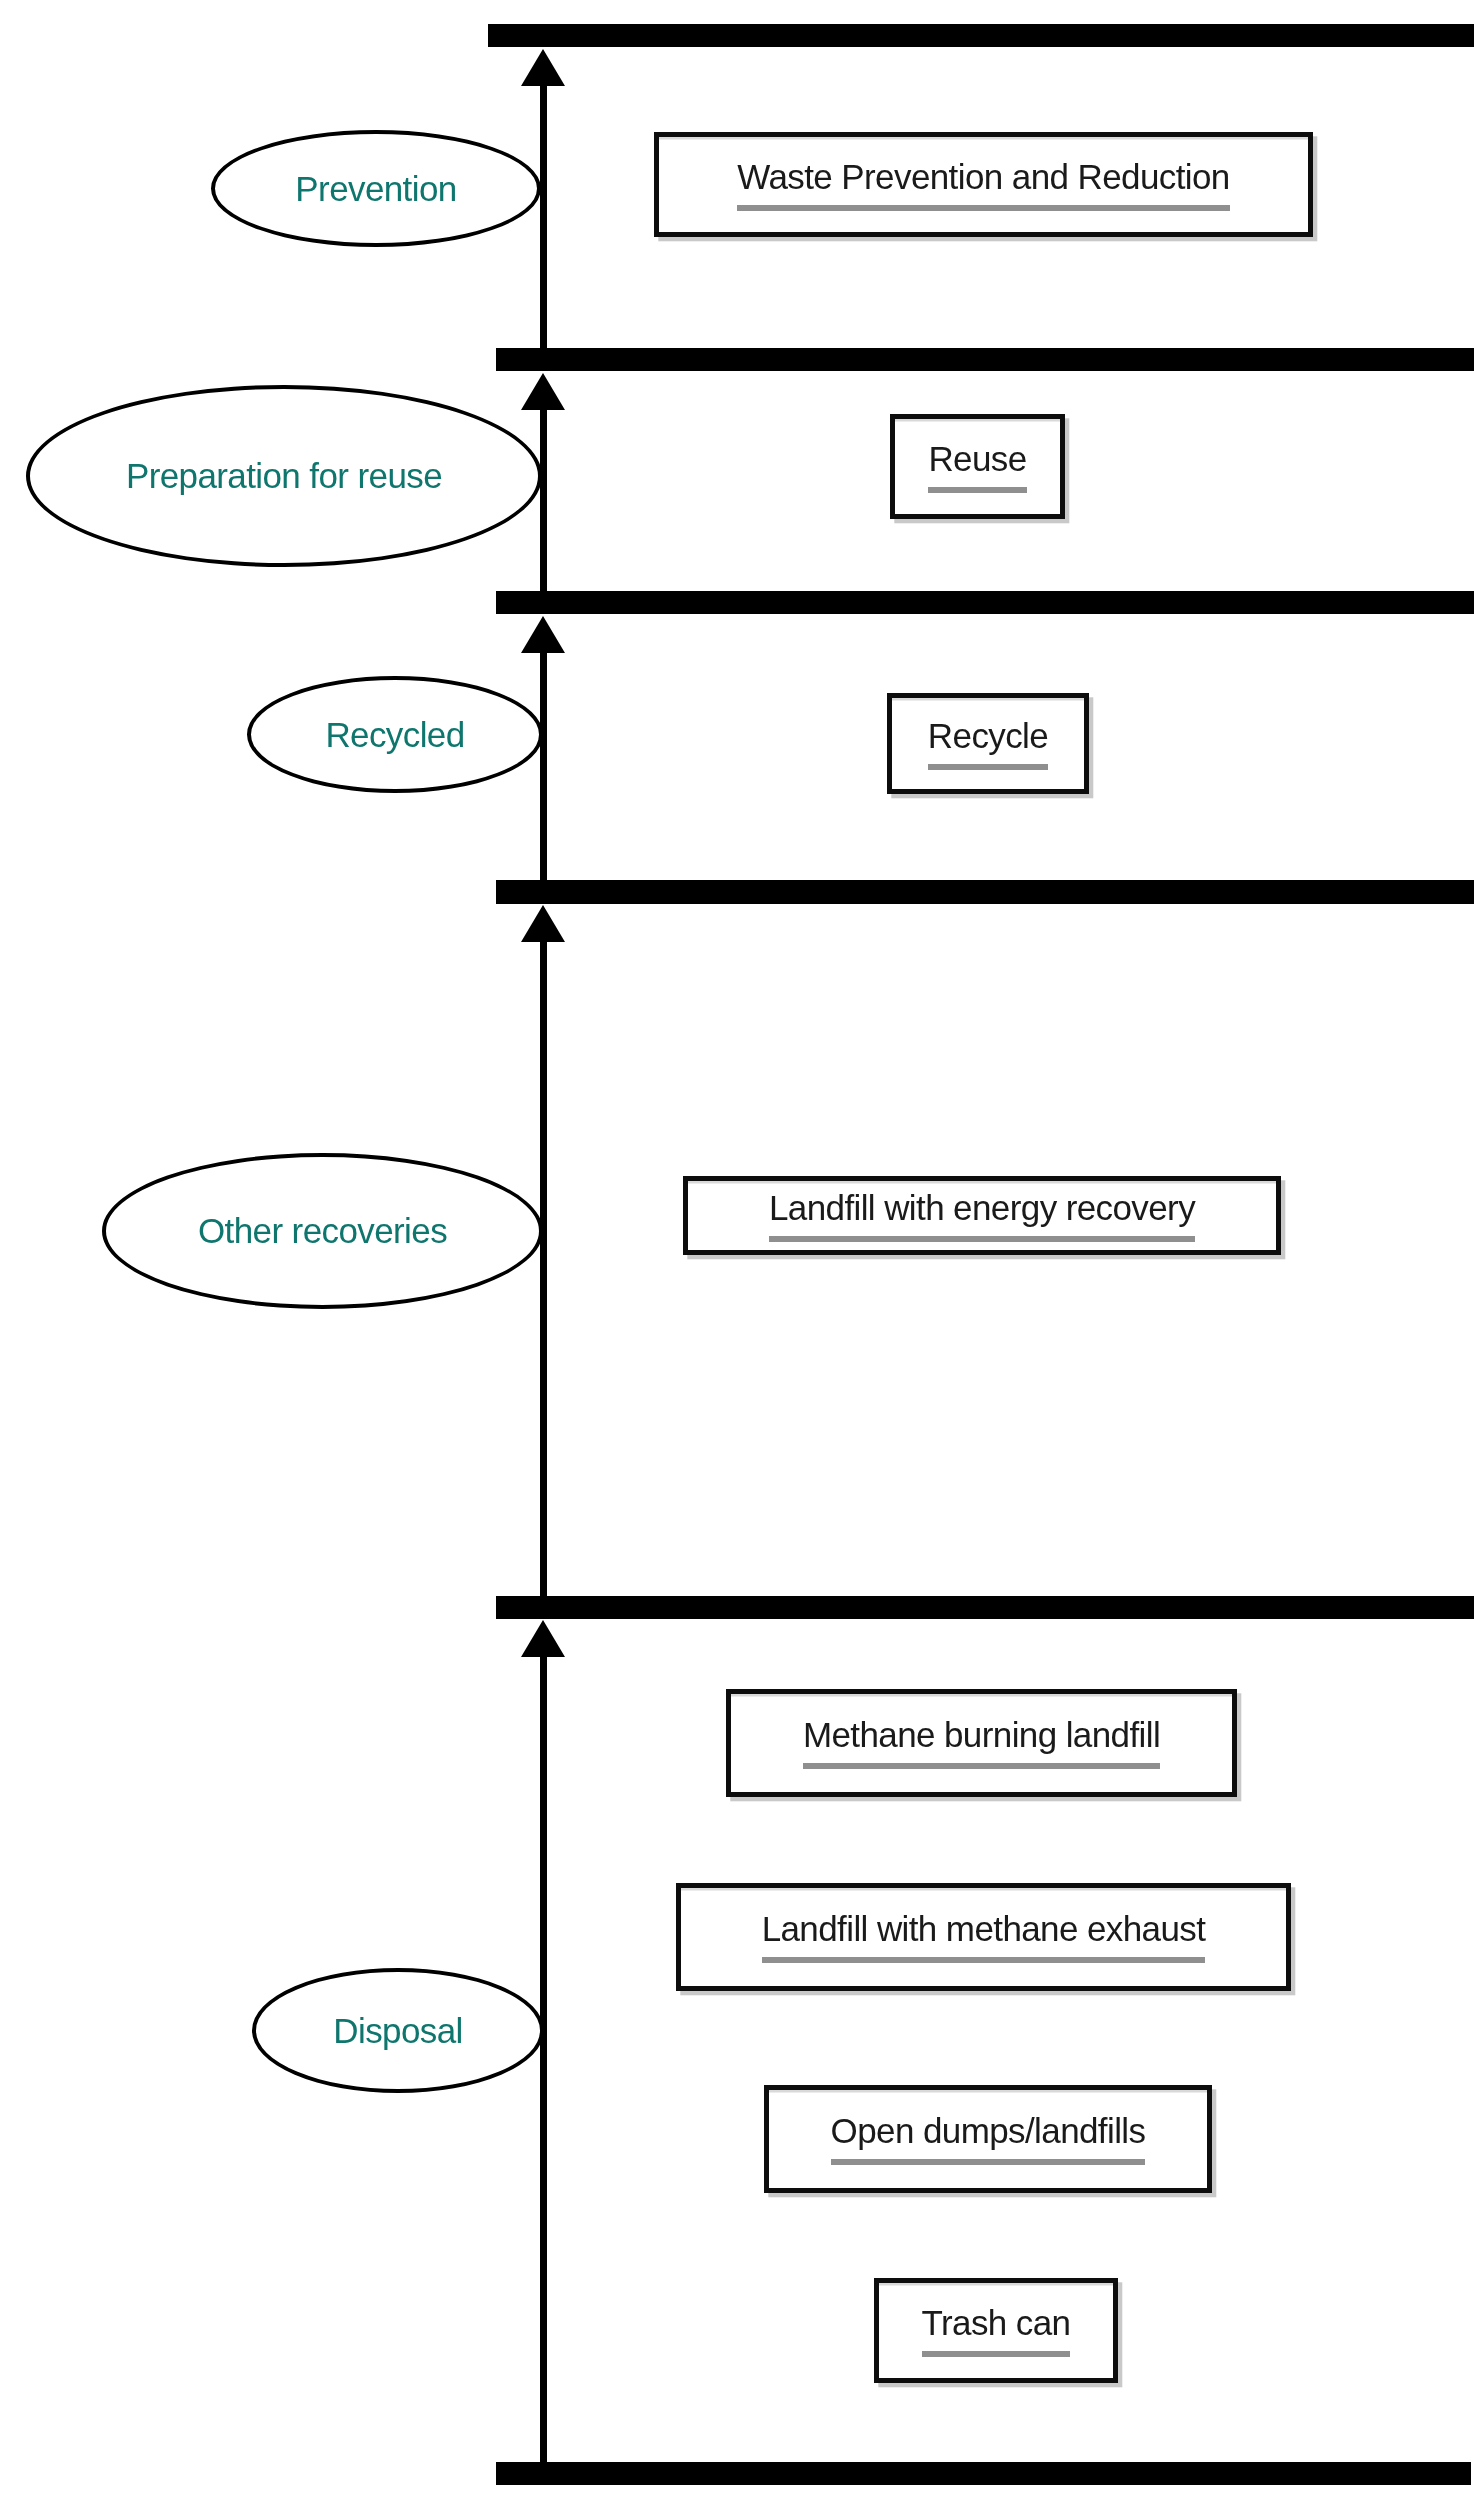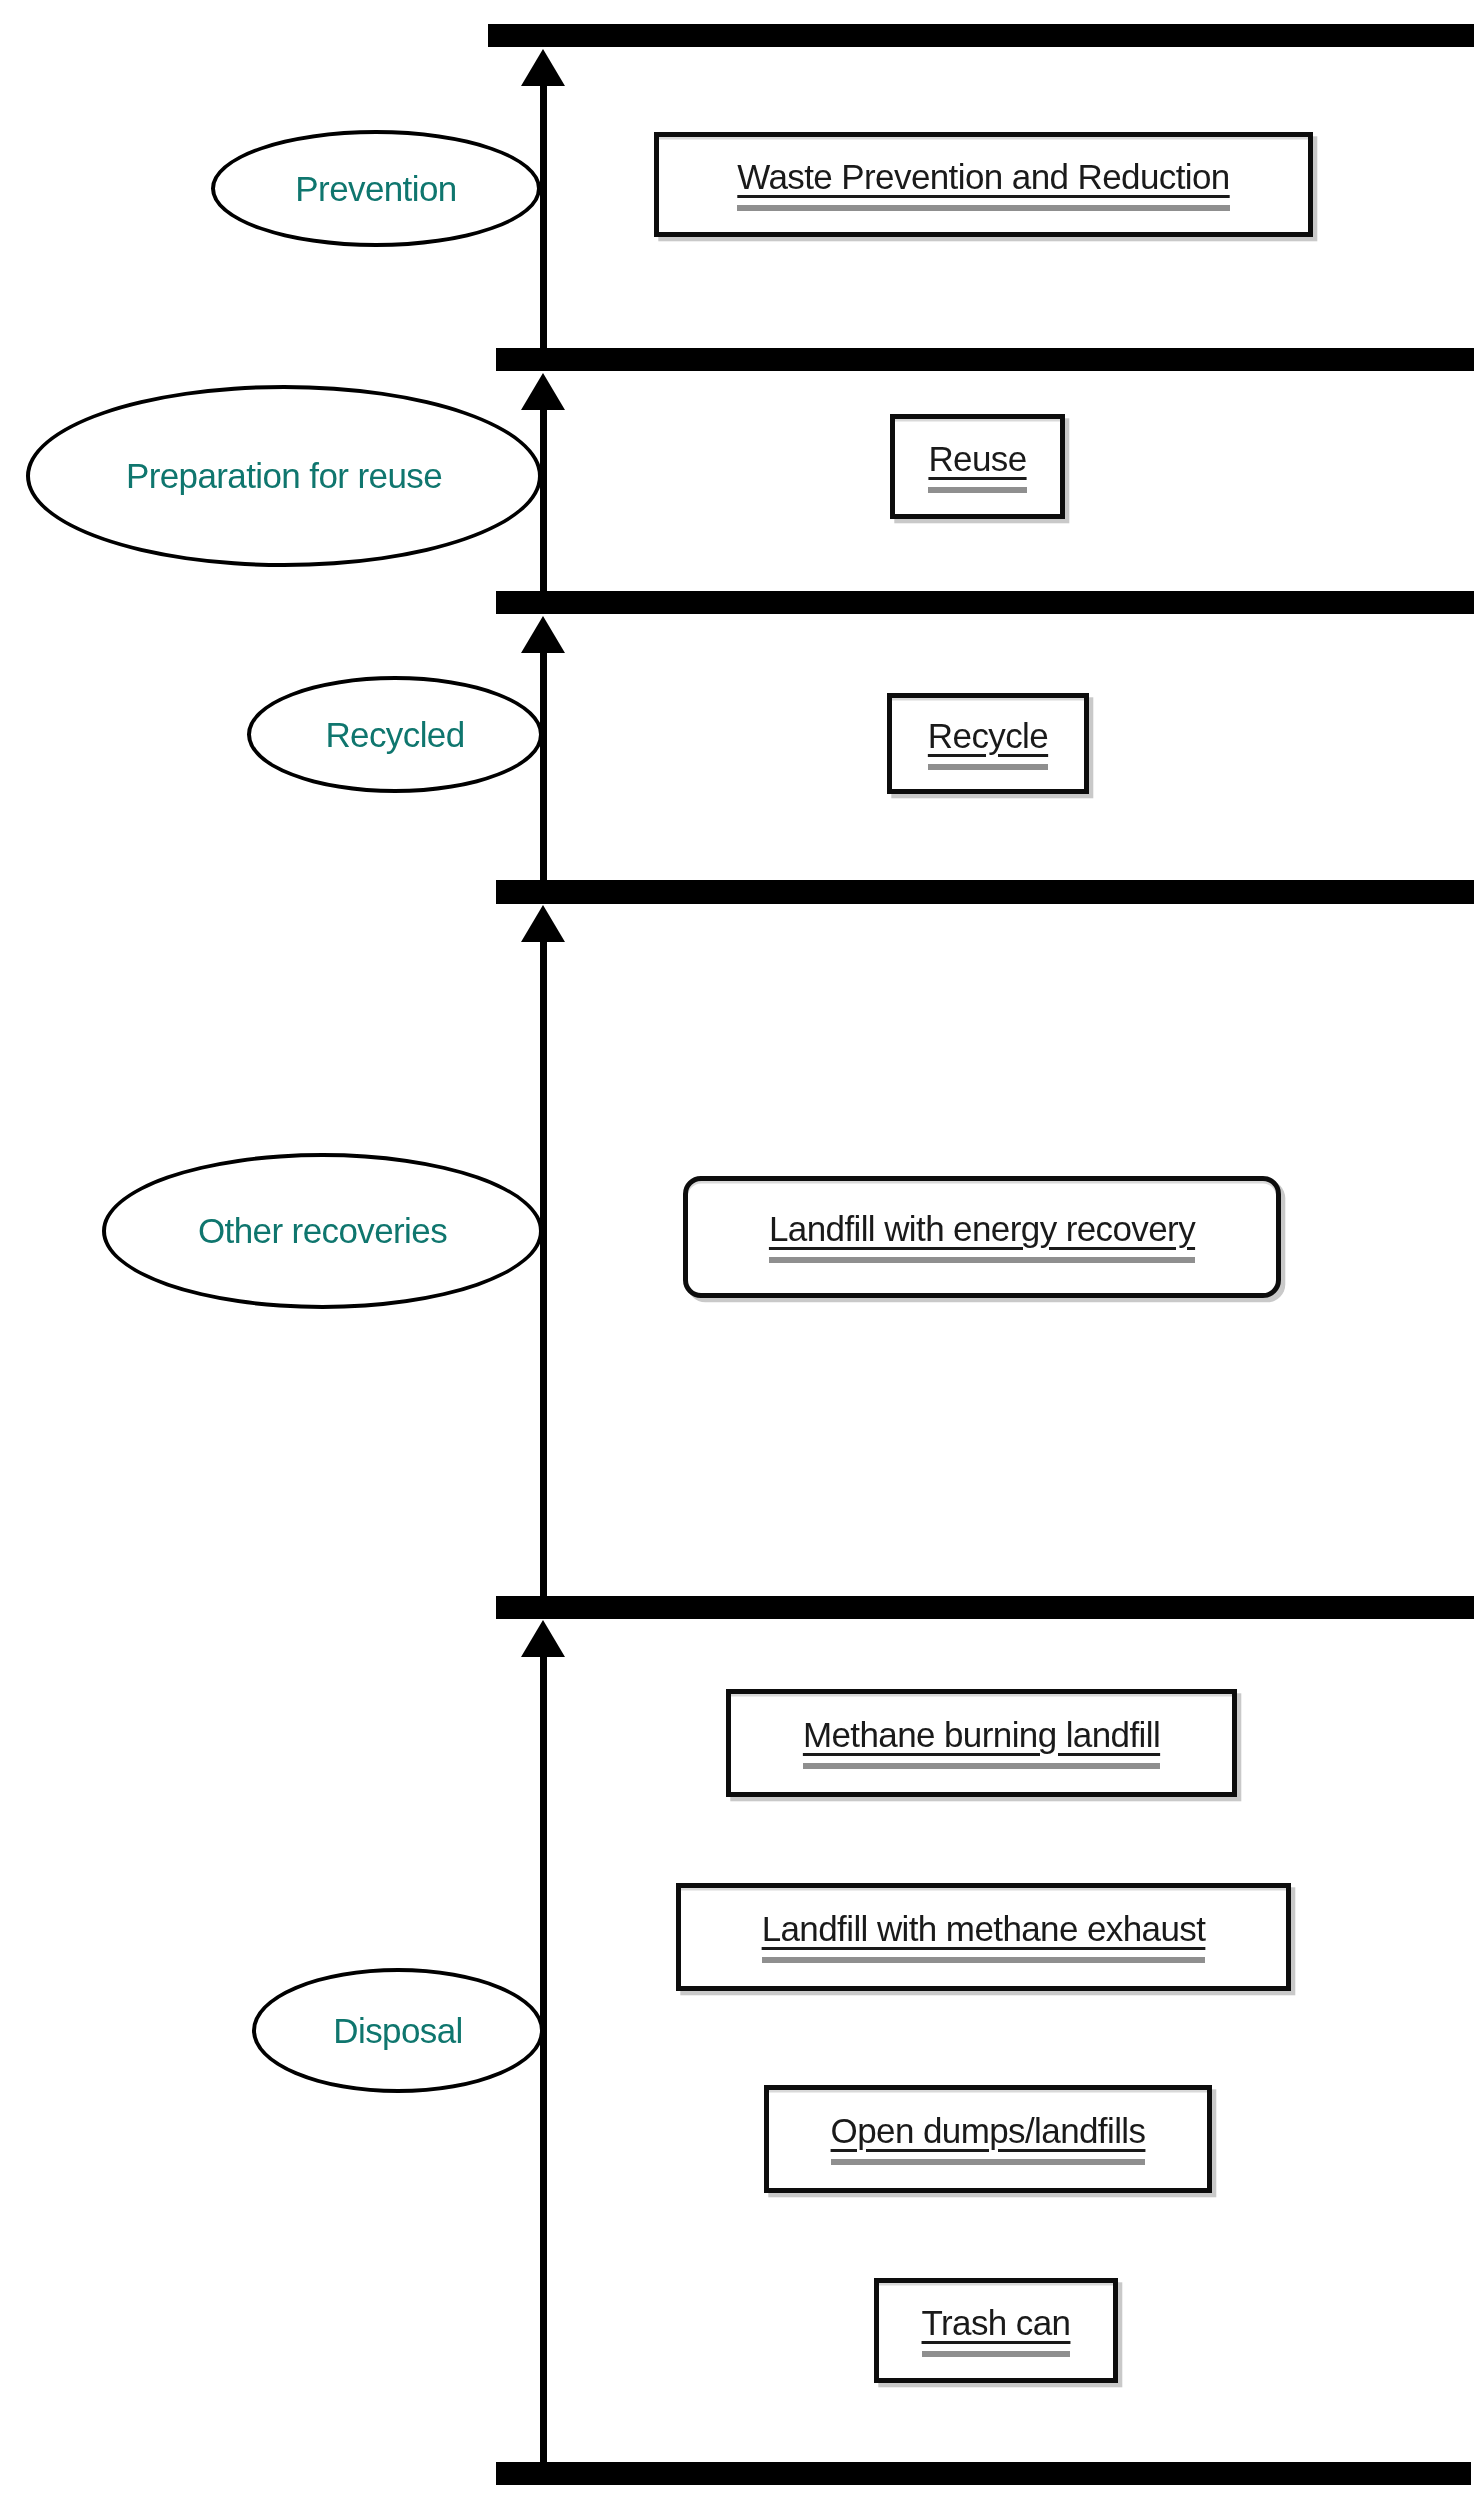--- a/index.html
+++ b/index.html
@@ -61,21 +61,20 @@
     display: flex;
     align-items: center;
     justify-content: center;
     box-sizing: border-box;
   }
   .mbox .lbl {
     font-size: 35px;
     letter-spacing: -0.6px;
     color: #1a1a1a;
     white-space: nowrap;
-    text-decoration: underline;
     text-decoration-thickness: 3.1px;
     text-underline-offset: 6.1px;
     border-bottom: 6.1px solid #8f8f8f;
     padding-bottom: 11px;
     line-height: 1;
   }
 </style>
 </head>
 <body>
 
@@ -129,21 +128,21 @@
 
   <div class="mbox" style="left:890px; top:414px; width:175px; height:105px;">
     <span class="lbl">Reuse</span>
   </div>
 
   <div class="mbox" style="left:887px; top:693px; width:202px; height:101px;">
     <span class="lbl">Recycle</span>
   </div>
 
 
-  <div class="mbox" style="left:683px; top:1176px; width:598px; height:122px;border-radius:18px;">
+  <div class="mbox" style="left:683px; top:1176px; width:598px; height:79px;">
     <span class="lbl">Landfill with energy recovery</span>
   </div>
 
 
   <div class="mbox" style="left:726px; top:1689px; width:511px; height:108px;">
     <span class="lbl">Methane burning landfill</span>
   </div>
 
   <div class="mbox" style="left:764px; top:2085px; width:448px; height:108px;">
     <span class="lbl">Open dumps/landfills</span>

